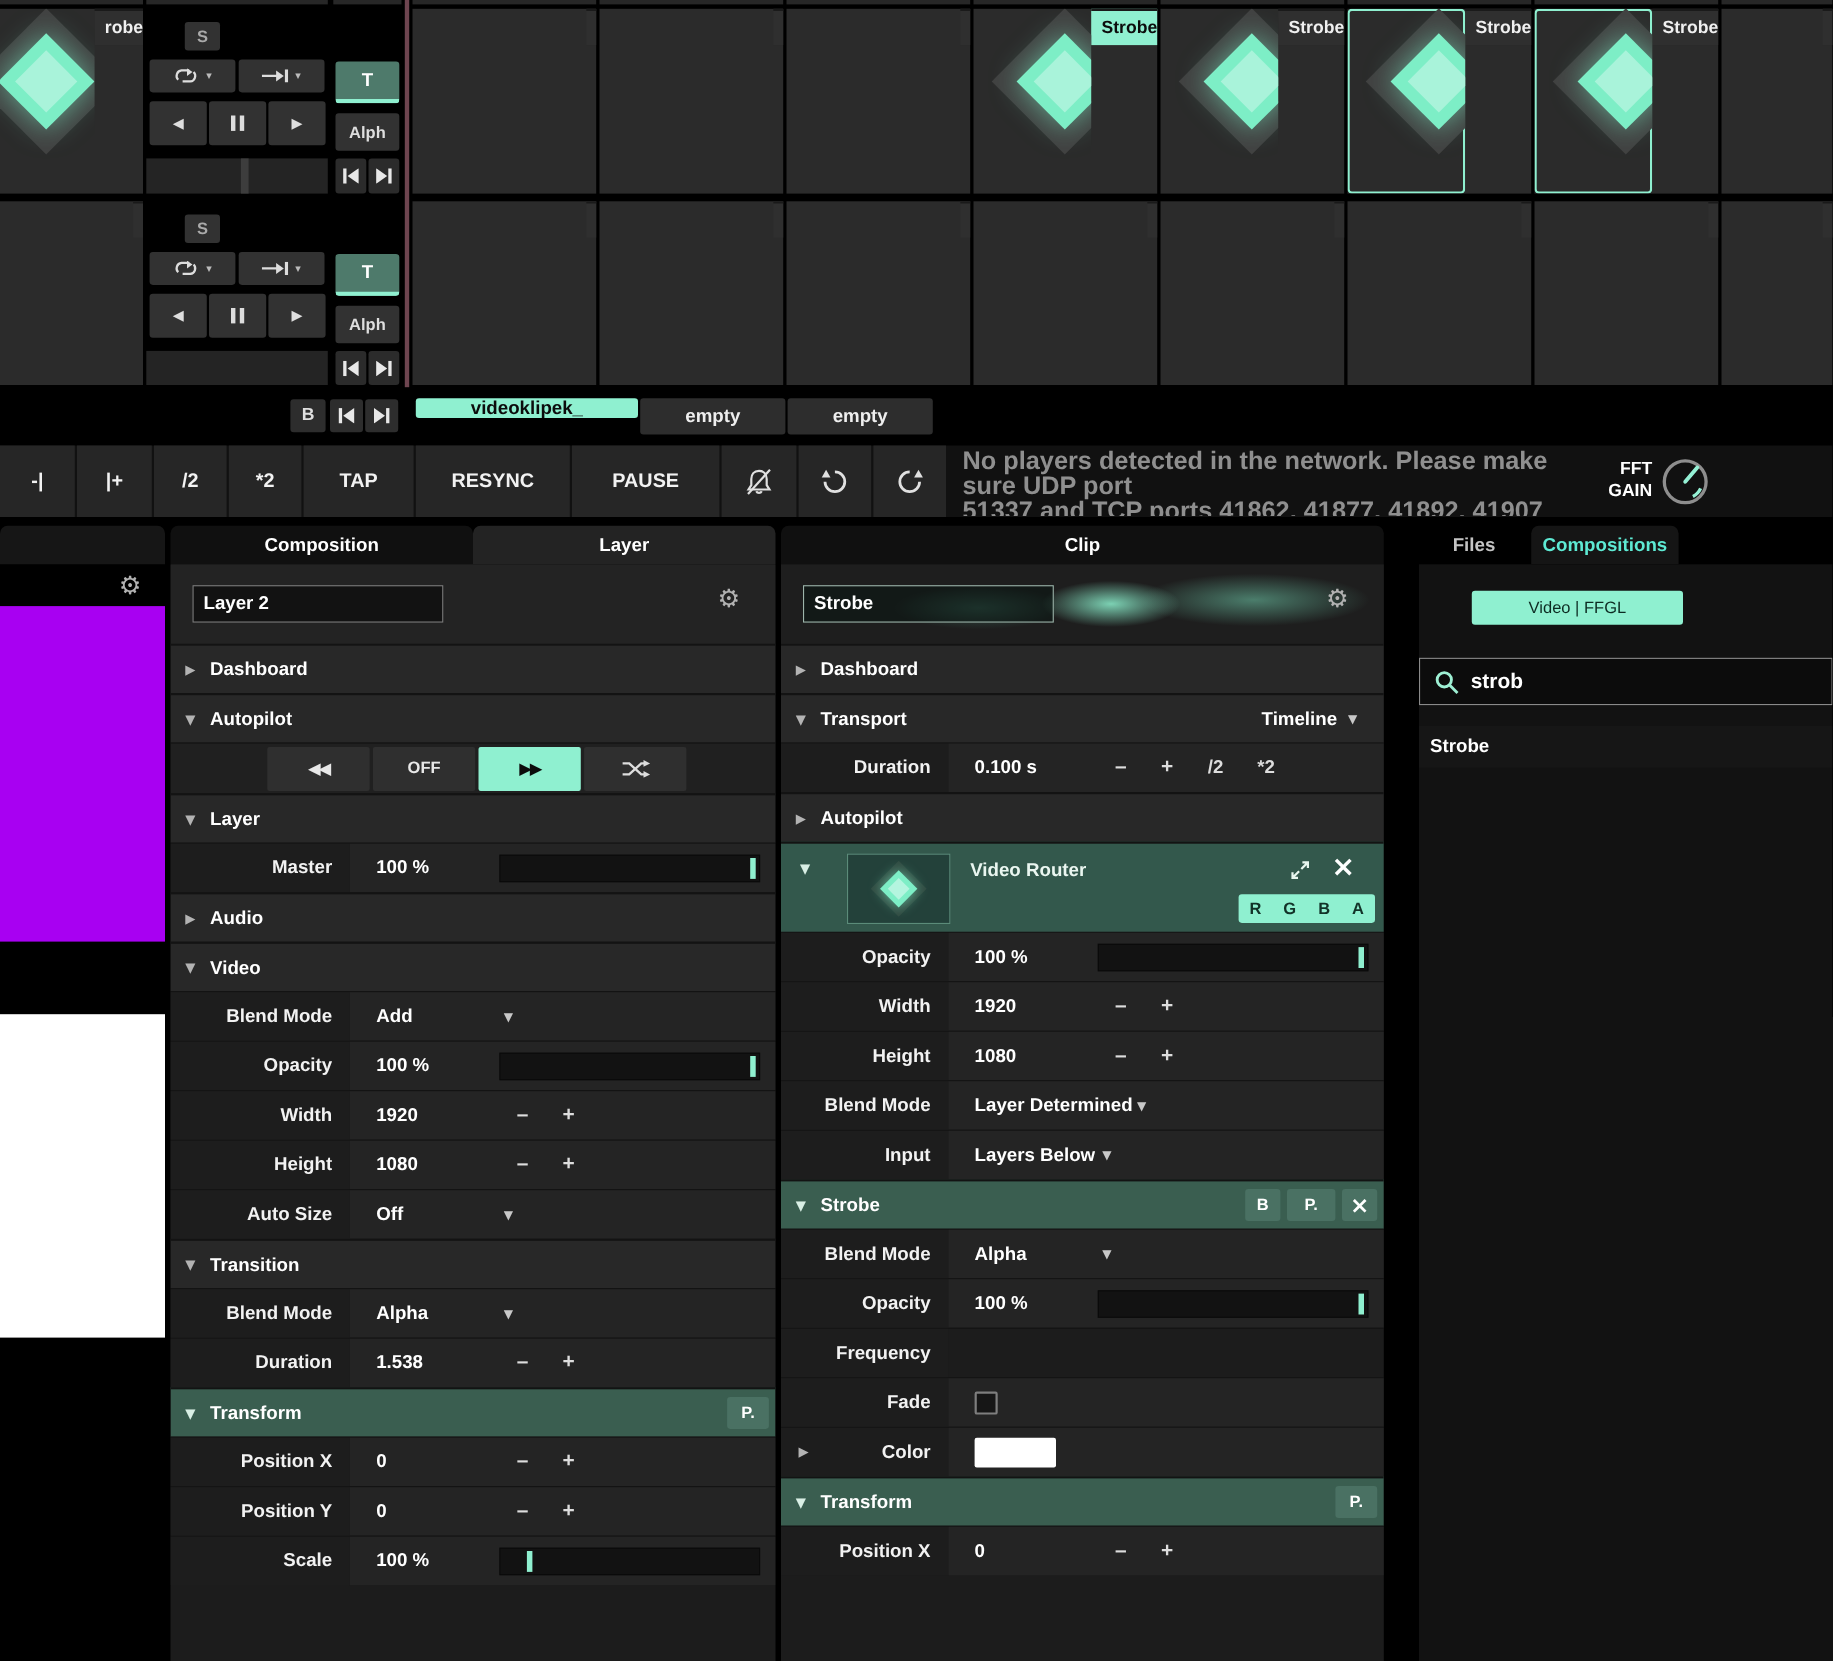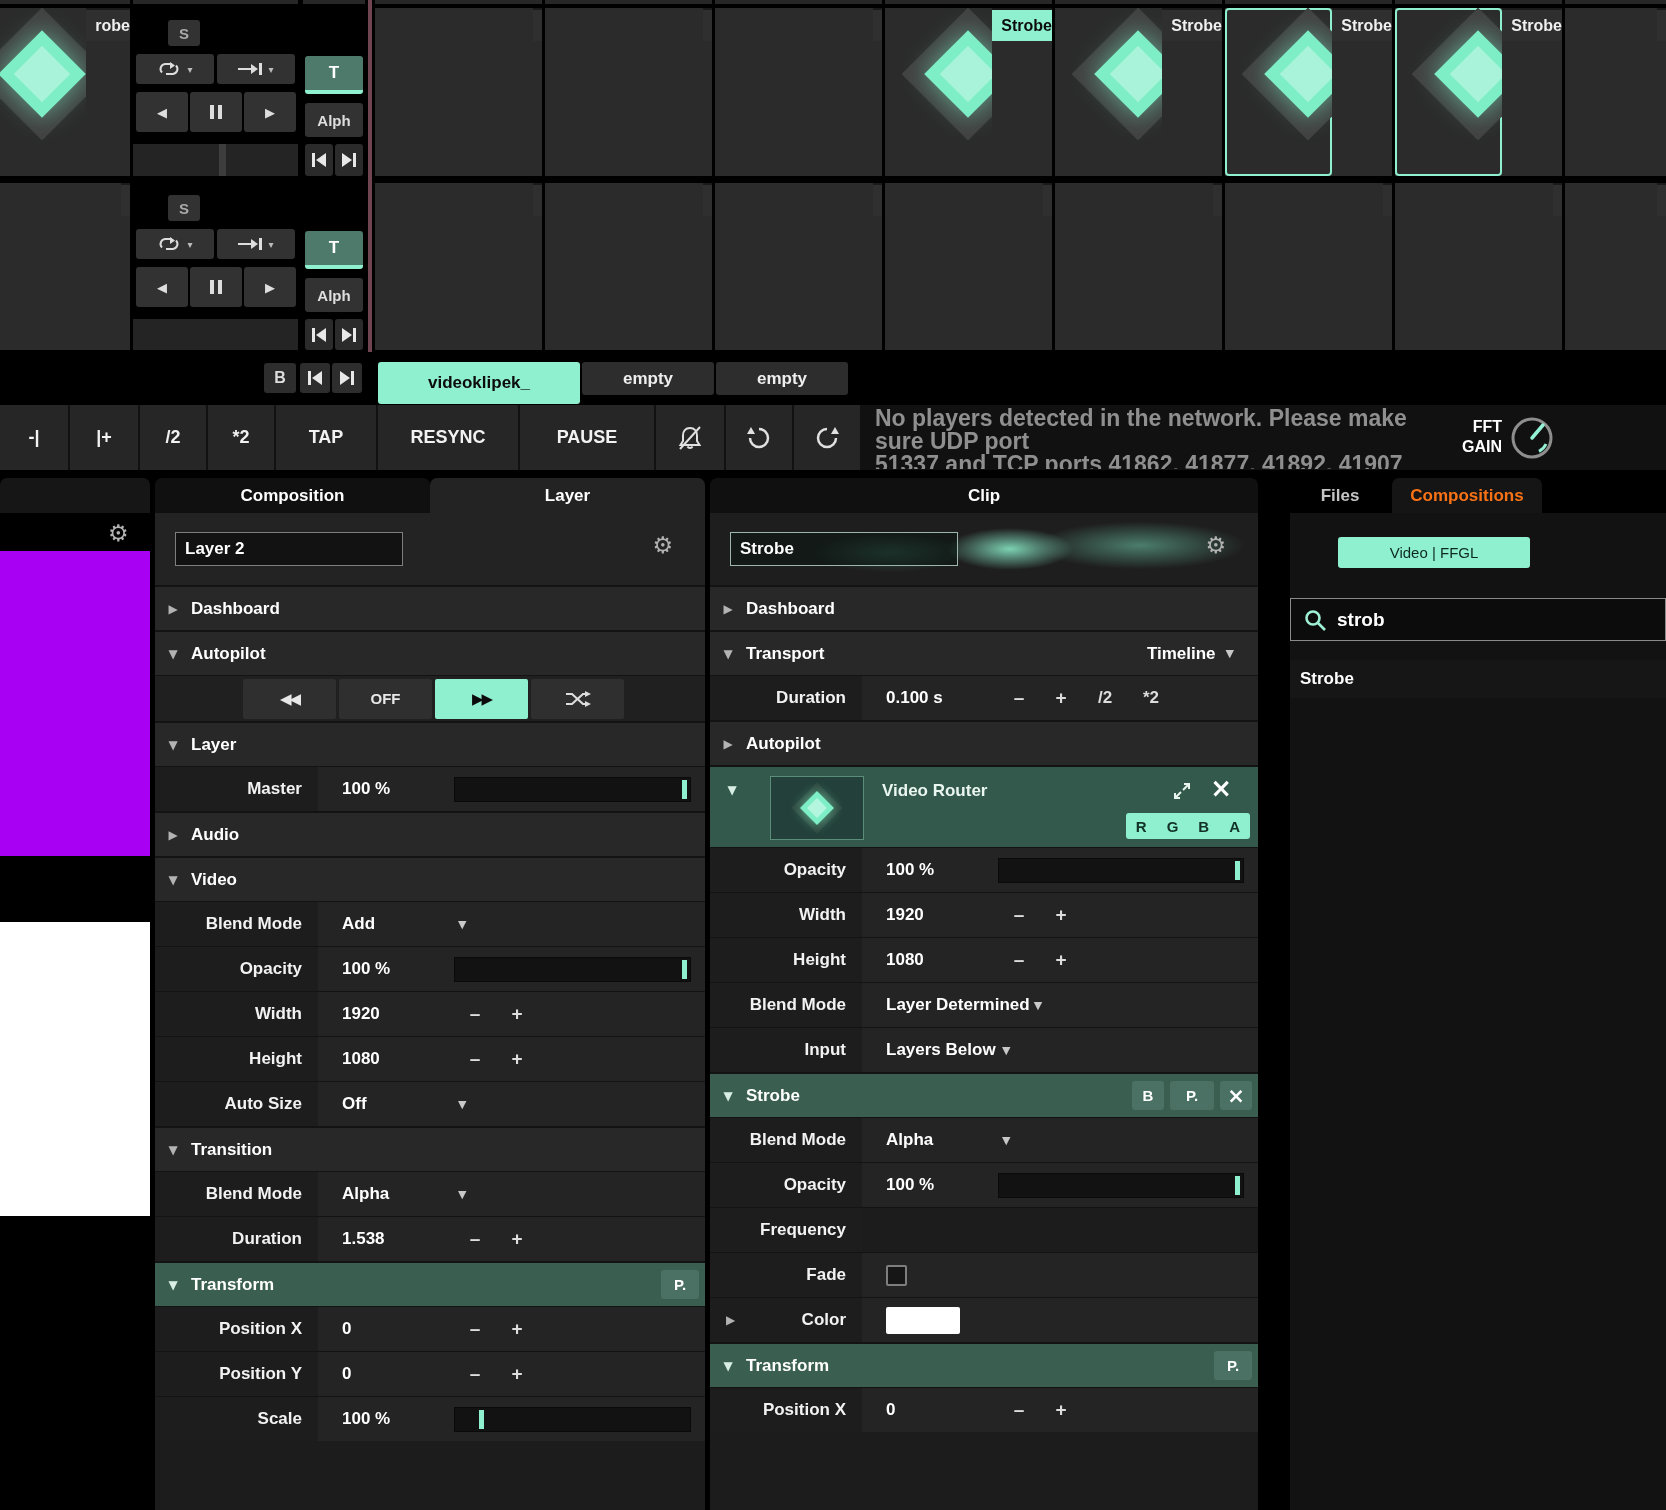--- a/index.html
+++ b/index.html
@@ -297,21 +297,21 @@
           <rect x="1" width="3" height="14" fill="#e8e8e8"></rect>
           <path d="M15 0L5 7l10 7z" fill="#e8e8e8"></path>
         </svg>
     </div>
     <div class="tbtn" style="left:332px;top:363px;width:30px;height:30px;background:#2d2d2d">
       <svg width="16" height="14" viewBox="0 0 16 14">
           <rect x="12" width="3" height="14" fill="#e8e8e8"></rect>
           <path d="M1 0l10 7L1 14z" fill="#e8e8e8"></path>
         </svg>
     </div>
-    <div class="tbtn" style="left:378px;top:362px;width:202px;height:42px;background:#8ff0d0;color:#0c0c0c;font-size:17px">videoklipek_</div>
+    <div class="tbtn" style="left:378px;top:362px;width:202px;height:18px;background:#8ff0d0;color:#0c0c0c;font-size:17px">videoklipek_</div>
     <div class="tbtn" style="left:582px;top:362px;width:132px;height:33px;background:#2d2d2d;color:#eee;font-size:17px">empty</div>
     <div class="tbtn" style="left:716px;top:362px;width:132px;height:33px;background:#2d2d2d;color:#eee;font-size:17px">empty</div>
   </div>
 
   <div class="abs" style="left:0;top:405px;width:1666px;height:65px;background:#111">
     <div class="tool" style="left:0;width:68px">-|</div>
     <div class="tool" style="left:70px;width:68px">|+</div>
     <div class="tool" style="left:140px;width:66px">/2</div>
     <div class="tool" style="left:208px;width:66px">*2</div>
     <div class="tool" style="left:276px;width:100px">TAP</div>
@@ -660,21 +660,21 @@
       <div class="plabel">Position X</div>
       <div class="pval">
         <span class="pvtext">0</span>
         <span class="step">–</span>
         <span class="step">+</span>
       </div>
     </div>
   </div>
 
   <div class="tab" style="left:1290px;top:478px;width:100px;background:#000;color:#c4c4c4">Files</div>
-  <div class="tab" style="left:1392px;top:478px;width:150px;background:#151515;color:#f97316">Compositions</div>
+  <div class="tab" style="left:1392px;top:478px;width:134px;background:#151515;color:#5eead4">Compositions</div>
 
   <div class="panelbody" style="left:1290px;top:513px;width:376px;height:997px;background:#121212;position:absolute">
     <div class="abs" style="left:48px;top:24px;width:192px;height:31px;background:#8ff0d0;border-radius:3px;display:flex;align-items:center;justify-content:center;color:#0c2a21;font-size:15px;font-weight:400">Video | FFGL</div>
     <div class="abs" style="left:0;top:85px;width:376px;height:43px;background:#0c0c0c;border:1px solid #8a8a8a;display:flex;align-items:center">
       <span style="margin-left:12px;display:flex">
         <svg width="24" height="24" viewBox="0 0 24 24">
             <circle cx="10" cy="10" r="6.5" fill="none" stroke="#9ef0d4" stroke-width="2.6"></circle>
             <path d="M15 15l7 7" stroke="#9ef0d4" stroke-width="2.6"></path>
           </svg>
       </span>

